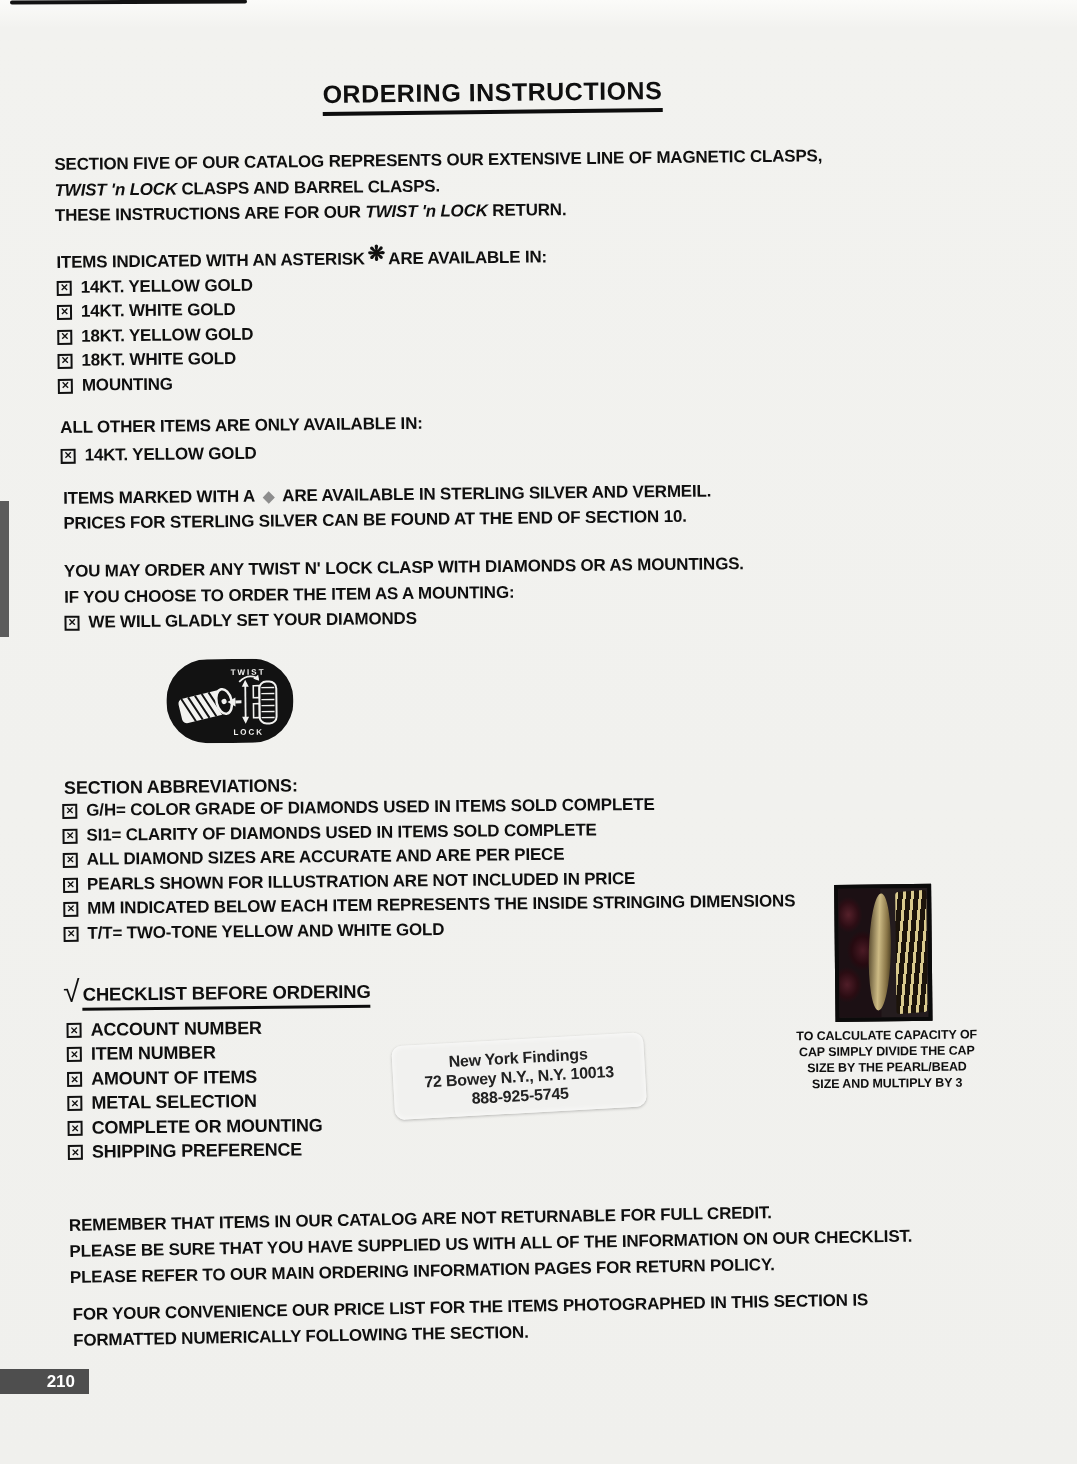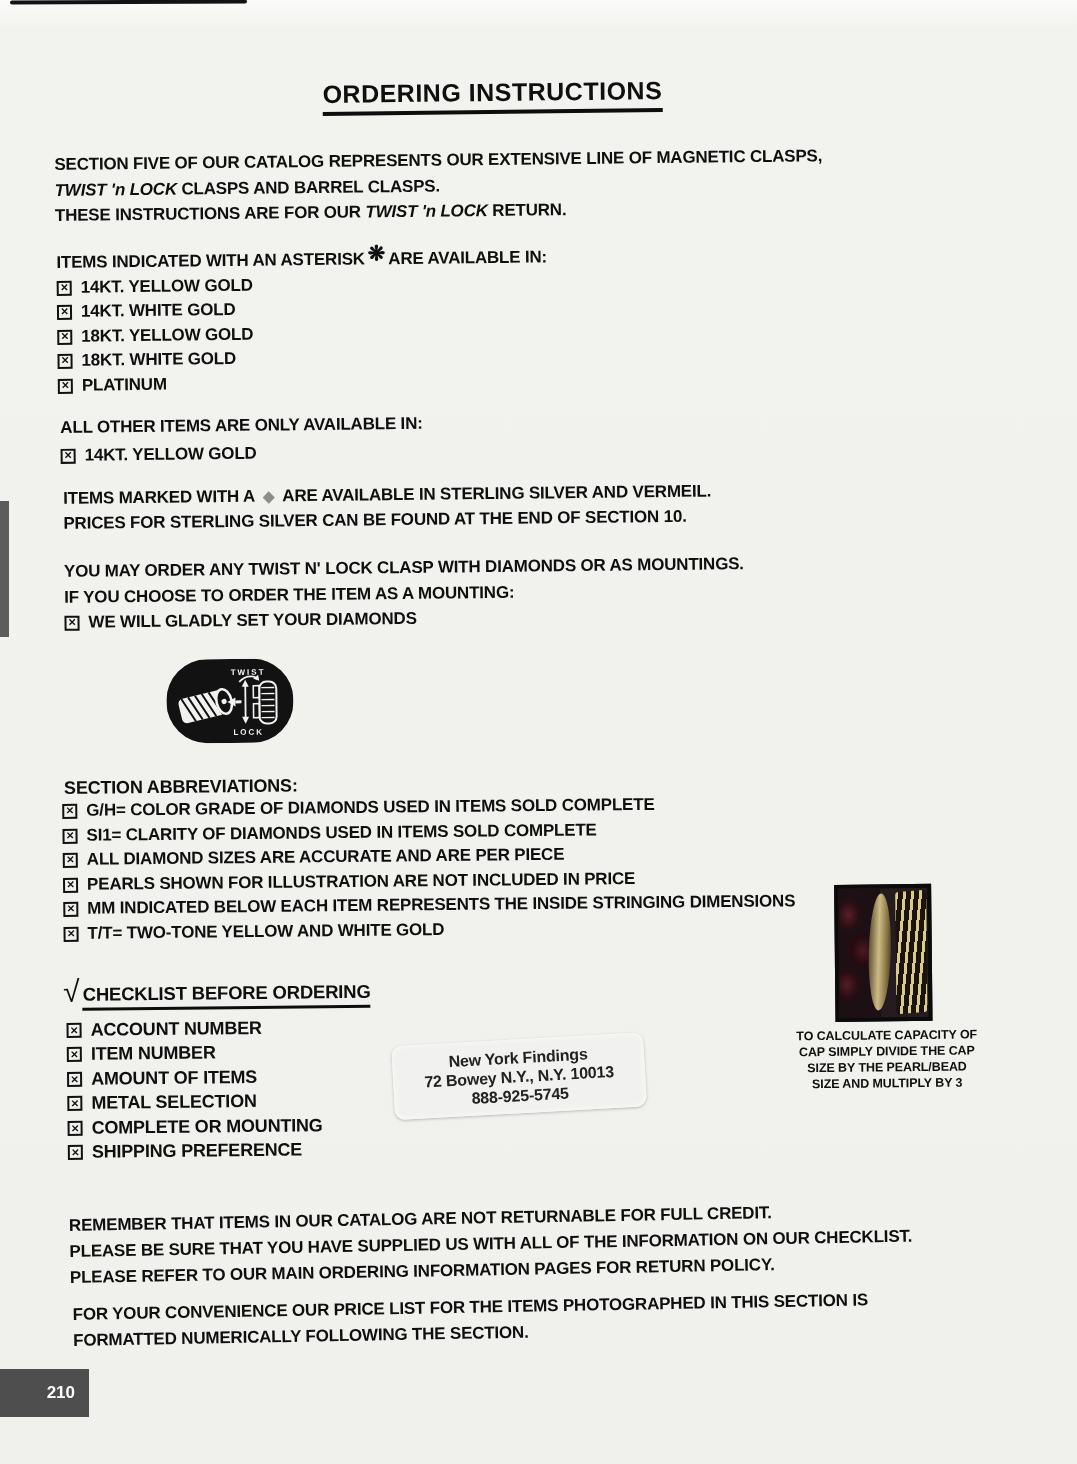--- a/index.html
+++ b/index.html
@@ -52,21 +52,21 @@
       #1c1014;}
   .ph-cap{position:absolute;left:30px;top:5px;width:22px;height:117px;border-radius:50%;
     background:linear-gradient(90deg,#5f5134 0,#cdbb85 45%,#8a7648 80%,#544626 100%);
     transform:rotate(2deg);}
   .ph-stripes{position:absolute;right:1px;top:3px;width:31px;height:122px;border-radius:3px;
     background:repeating-linear-gradient(96deg,#d9ca8e 0 3px,#1c140b 3px 8px);
     transform:skewY(-4deg);}
   .caption{position:absolute;left:781px;top:1036px;width:210px;text-align:center;font-weight:700;}
   .caption div{font-size:12.5px;line-height:16px;letter-spacing:-0.1px;white-space:nowrap;}
   .tab{
-    position:absolute;left:0;top:1369px;width:89px;height:48px;background:#4e4e4e;
+    position:absolute;left:0;top:1369px;width:89px;height:25px;background:#4e4e4e;
     color:#fff;font-weight:700;font-size:17px;display:flex;align-items:center;
     justify-content:flex-end;padding-right:14px;box-sizing:border-box;
   }
   .strip{position:absolute;left:0;top:501px;width:9px;height:136px;background:#5c5c5c;}
   .streak{position:absolute;left:10px;top:0;width:237px;height:4px;background:#121212;border-radius:2px;transform:rotate(-0.2deg);}
   svg text{font-family:"Liberation Sans",sans-serif;}
 </style>
 </head>
 <body>
 
@@ -95,21 +95,21 @@
     <div class="row fs17" style="left:58px;top:327px;">
         <span class="cb">✕</span>
         <span>18KT. YELLOW GOLD</span>
       </div>
     <div class="row fs17" style="left:58px;top:351px;">
         <span class="cb">✕</span>
         <span>18KT. WHITE GOLD</span>
       </div>
     <div class="row fs17" style="left:58px;top:376px;">
         <span class="cb">✕</span>
-        <span>PLATINUM</span>
+        <span>MOUNTING</span>
       </div>
 
     <div class="line fs17" style="left:60px;top:418px;">ALL OTHER ITEMS ARE ONLY AVAILABLE IN:</div>
     <div class="row fs17" style="left:60px;top:446px;">
         <span class="cb">✕</span>
         <span>14KT. YELLOW GOLD</span>
       </div>
 
     <div class="line fs17" style="left:62px;top:489px;"><span>ITEMS MARKED WITH A </span><span class="dia">◆</span><span> ARE AVAILABLE IN STERLING SILVER AND VERMEIL.</span></div>
     <div class="line fs17" style="left:62px;top:514px;">PRICES FOR STERLING SILVER CAN BE FOUND AT THE END OF SECTION 10.</div>

